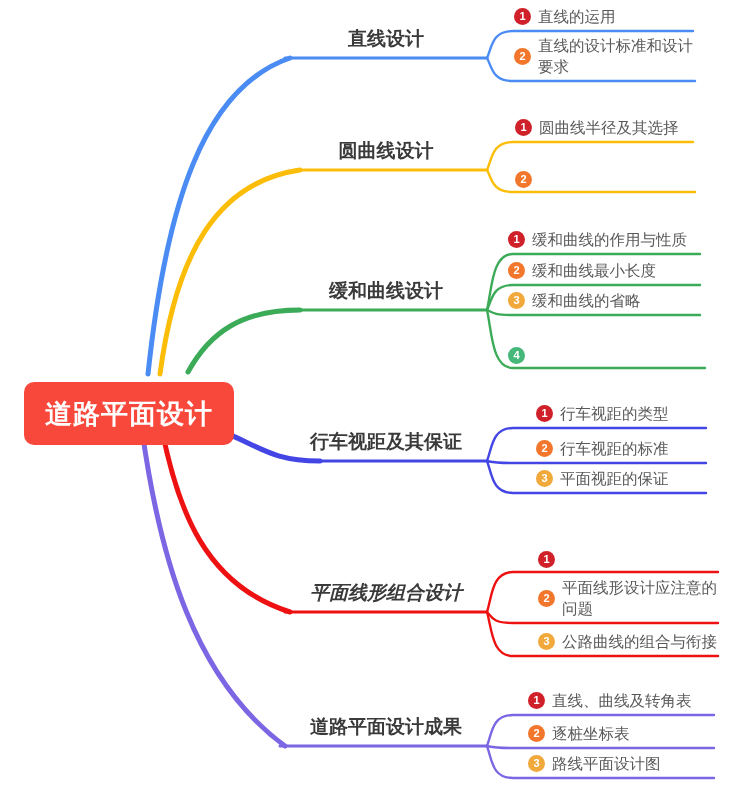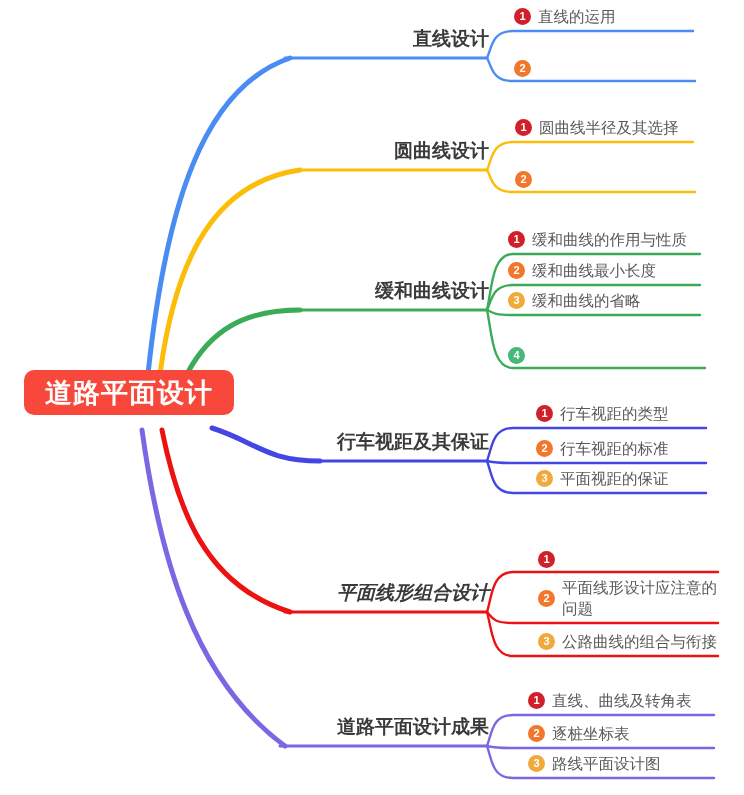--- a/index.html
+++ b/index.html
@@ -2,27 +2,27 @@
 <html><head>
 <meta charset="utf-8">
 <style>
   html,body{margin:0;padding:0;background:#fff;}
   .canvas{
     position:relative;width:744px;height:795px;background:#ffffff;
     font-family:"Liberation Sans",sans-serif;overflow:hidden;
   }
   svg.wires{position:absolute;left:0;top:0;z-index:0;}
   .root-node{
-    position:absolute;left:24px;top:370px;width:210px;height:45px;
+    position:absolute;left:24px;top:382px;width:210px;height:63px;
     background:#F8483B;border-radius:10px;color:#ffffff;
     font-weight:bold;font-size:27px;letter-spacing:1px;
     display:flex;align-items:center;justify-content:center;z-index:2;font-family:Liberation Mono, monospace;
   }
   .branch-label{
-    position:absolute;left:283px;width:206px;text-align:right;
+    position:absolute;left:283px;width:206px;text-align:center;
     font-weight:bold;font-size:19px;color:#3a3a3a;z-index:1;white-space:nowrap;
   }
   .child{
     position:absolute;display:flex;align-items:center;
     color:#595959;font-size:15.5px;line-height:21px;z-index:1;
   }
   .child-text{white-space:pre-line;}
   .badge{
     flex:none;display:inline-flex;width:17px;height:17px;border-radius:50%;
     margin-right:7px;color:#fff;font-size:11px;font-weight:bold;
@@ -96,20 +96,22 @@
   <div class="branch-label" style="bottom:340px;margin-top:6px;">行车视距及其保证</div>
   <div class="branch-label" style="bottom:189px;font-style:italic;">平面线形组合设计</div>
   <div class="branch-label" style="bottom:55px;">道路平面设计成果</div>
 
   <div class="child" style="left:514px;bottom:768px;">
     <span class="badge n1">1</span>
     <span class="child-text">直线的运用</span>
   </div>
   <div class="child" style="left:514px;bottom:718px;">
     <span class="badge n2">2</span>
+    <span class="child-text">直线的设计标准和设计
+要求</span>
   </div>
 
   <div class="child" style="left:515px;bottom:657px;">
     <span class="badge n1">1</span>
     <span class="child-text">圆曲线半径及其选择</span>
   </div>
   <div class="child" style="left:515px;bottom:607px;">
     <span class="badge n2">2</span>
   </div>
 

